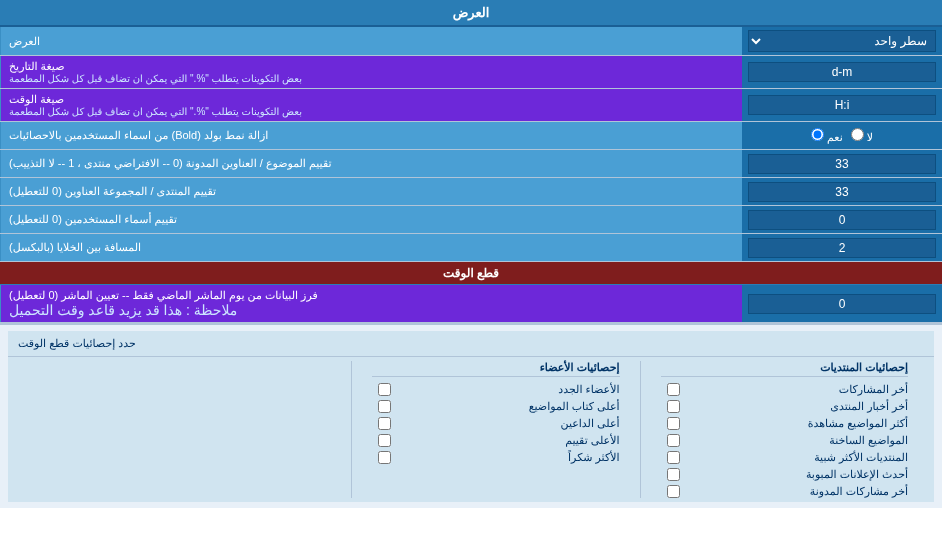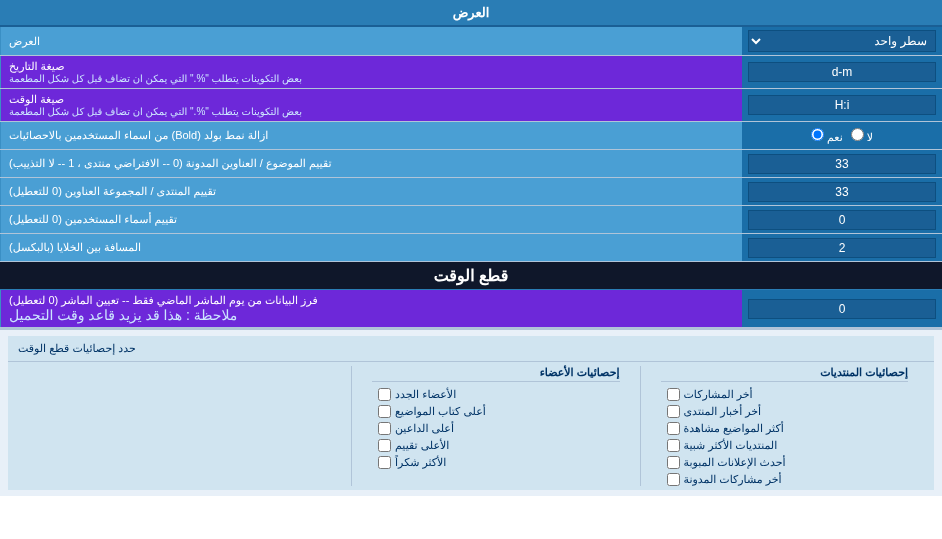--- a/index.html
+++ b/index.html
@@ -136,37 +136,37 @@
       color: #003366;
       text-align: right;
       padding-bottom: 2px;
       border-bottom: 1px solid #b0c4d8;
       margin-bottom: 2px;
     }
 
     .checkbox-item {
       display: flex;
       align-items: center;
-      justify-content: flex-end;
+      justify-content: space-between;
       gap: 4px;
       font-size: 11px;
       color: #003366;
       margin-left: 6px;
     }
 
     .checkbox-item input[type="checkbox"] {
       cursor: pointer;
     }
 
     .section-break-row {
-      background: #0f172a;
+      background: #7f1d1d;
       color: #fff;
       text-align: center;
       padding: 4px 16px;
-      font-size: 16px;
+      font-size: 12px;
       font-weight: bold;
       display: flex;
       align-items: center;
       justify-content: center;
       border-bottom: 1px solid #2a7db5;
     }
 
     .label-cell-multiline {
       background: #6d28d9;
       color: #fff;
@@ -292,20 +292,24 @@
       </div>
       <div class="checkbox-item">
         <span>أخر أخبار المنتدى</span>
         <input type="checkbox" style="">
       </div>
       <div class="checkbox-item">
         <span>أكثر المواضيع مشاهدة</span>
         <input type="checkbox" style="">
       </div>
       <div class="checkbox-item">
+        <span>المواضيع الساخنة</span>
+        <input type="checkbox" style="">
+      </div>
+      <div class="checkbox-item">
         <span>المنتديات الأكثر شبية</span>
         <input type="checkbox" style="">
       </div>
       <div class="checkbox-item">
         <span>أحدث الإعلانات المبوبة</span>
         <input type="checkbox" style="">
       </div>
       <div class="checkbox-item">
         <span>أخر مشاركات المدونة</span>
         <input type="checkbox" style="">

